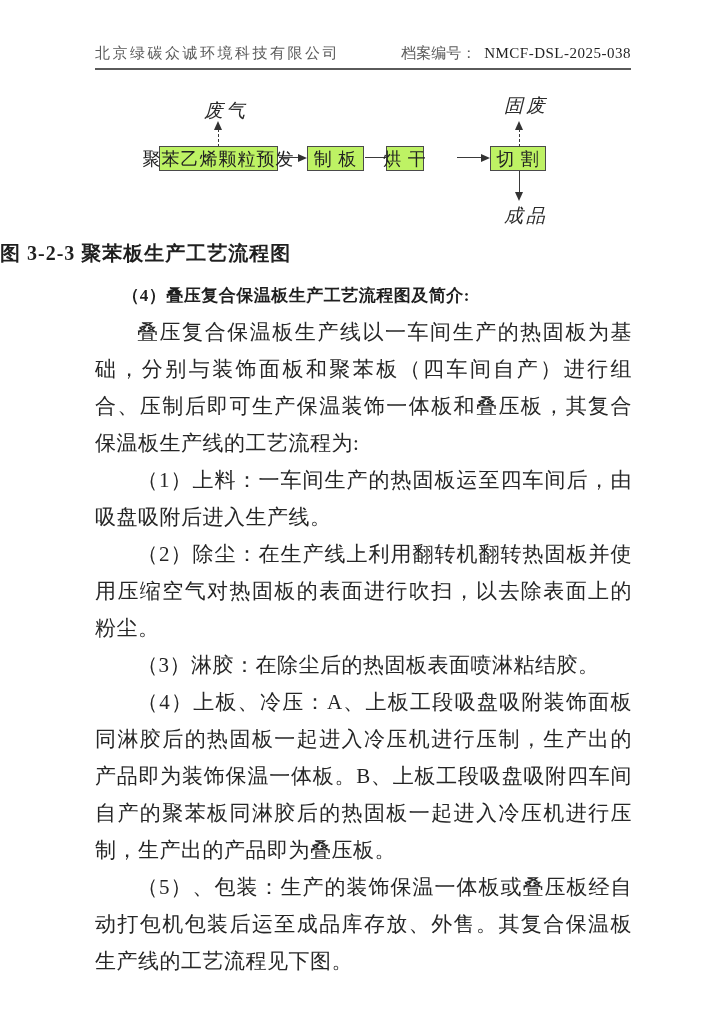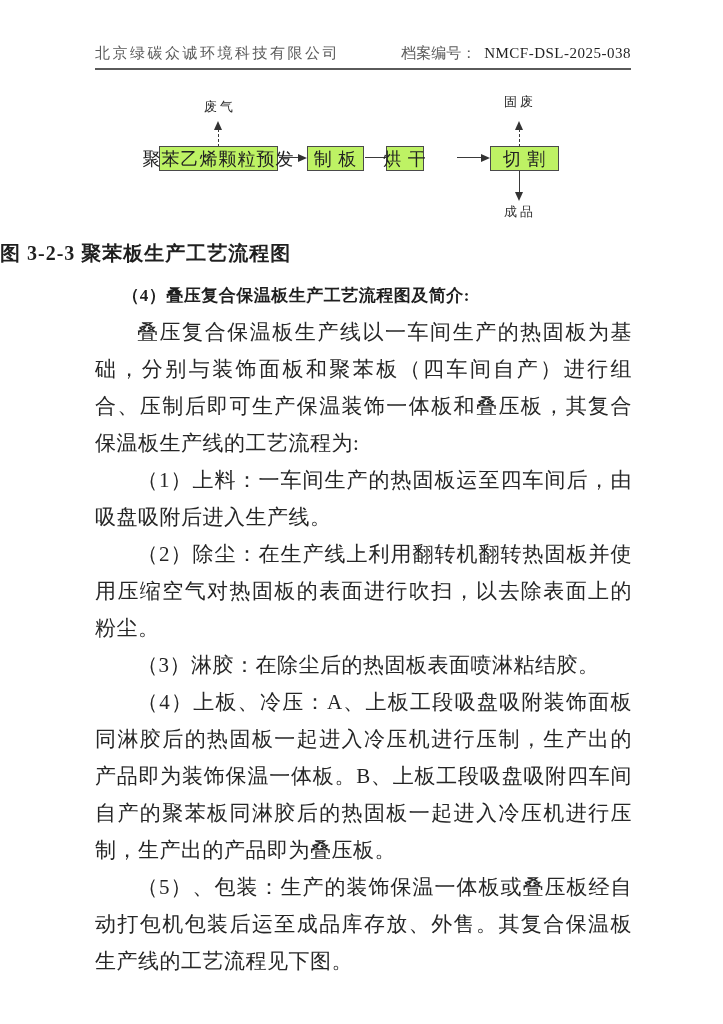--- a/index.html
+++ b/index.html
@@ -31,21 +31,21 @@
     color: #5a5a5a;
   }
   .company-name { letter-spacing: 2.5px; }
   .archive { color: #5a5a5a; }
   .archive .num { color: #1f1f1f; letter-spacing: 0.5px; margin-left: 8px; }
 
   
   .flowchart { position: absolute; left: 0; top: 0; width: 723px; height: 235px; }
   .fc-label {
     position: absolute;
-    font-size: 13px; color: #2b2b2b; letter-spacing: 3px; white-space: nowrap;
+    font-size: 19px; color: #2b2b2b; letter-spacing: 3px; white-space: nowrap; font-style: italic;
   }
   .fc-box {
     position: absolute;
     height: 25px; top: 146px;
     border: 1.5px solid #4a4a4a;
     background: #bef264;
     display: flex; align-items: center; justify-content: center;
     font-size: 18px; color: #222; letter-spacing: 1px; white-space: nowrap; text-align: right;
   }
   .hline { position: absolute; height: 0; border-top: 1.5px solid #3a3a3a; }
@@ -123,21 +123,21 @@
     <div class="fc-box" style="left:307px; width:57px;">制 板</div>
 
     <span class="hline" style="left:365px; top:157px; width:25px;"></span>
     <span class="ah-right" style="left:389px; top:154px;"></span>
 
     <div class="fc-box" style="left:386px; width:38px;">烘 干</div>
 
     <span class="hline" style="left:457px; top:157px; width:25px;"></span>
     <span class="ah-right" style="left:481px; top:154px;"></span>
 
-    <div class="fc-box" style="left:490px; width:69px;">切 割</div>
+    <div class="fc-box" style="left:490px; width:56px;">切 割</div>
 
     <span class="fc-label" style="left:504px; top:93px;">固废</span>
     <span class="ah-up" style="left:515px; top:121px;"></span>
     <span class="vline dashed" style="left:519px; top:129px; height:18px;"></span>
 
     <span class="vline" style="left:519px; top:171px; height:22px;"></span>
     <span class="ah-down" style="left:515px; top:192px;"></span>
     <span class="fc-label" style="left:504px; top:203px;">成品</span>
   </div>
 

